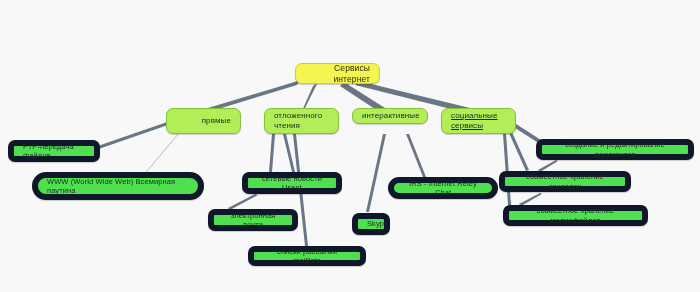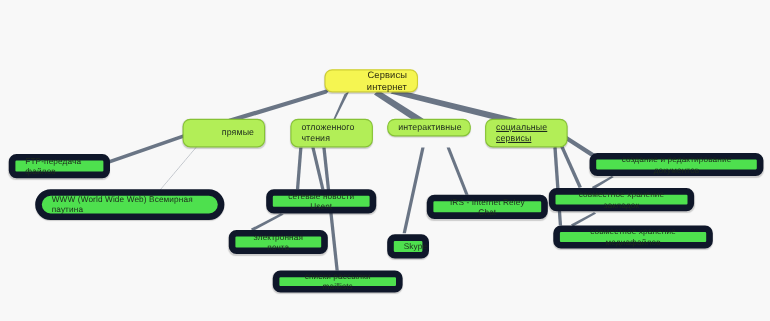--- a/index.html
+++ b/index.html
@@ -152,21 +152,21 @@
   </div>
 
   <div class="node leaf center" style="left:208px; top:209px; width:90px; height:22px;">
     <span class="label">электронная почта</span>
   </div>
 
   <div class="node leaf center" style="left:248px; top:246px; width:118px; height:14px;">
     <span class="label">списки рассылки maillists</span>
   </div>
 
-  <div class="node leaf center" style="left:388px; top:177px; width:110px; height:22px;">
+  <div class="node leaf center" style="left:388px; top:177px; width:110px; height:22px;border-radius:11px;">
     <span class="label">IRS - Internet Reley Chat</span>
   </div>
 
   <div class="node leaf center" style="left:352px; top:213px; width:38px; height:22px;">
     <span class="label">Skype</span>
   </div>
 
   <div class="node leaf center" style="left:536px; top:139px; width:158px; height:21px;">
     <span class="label">создание и редактирование документов</span>
   </div>

